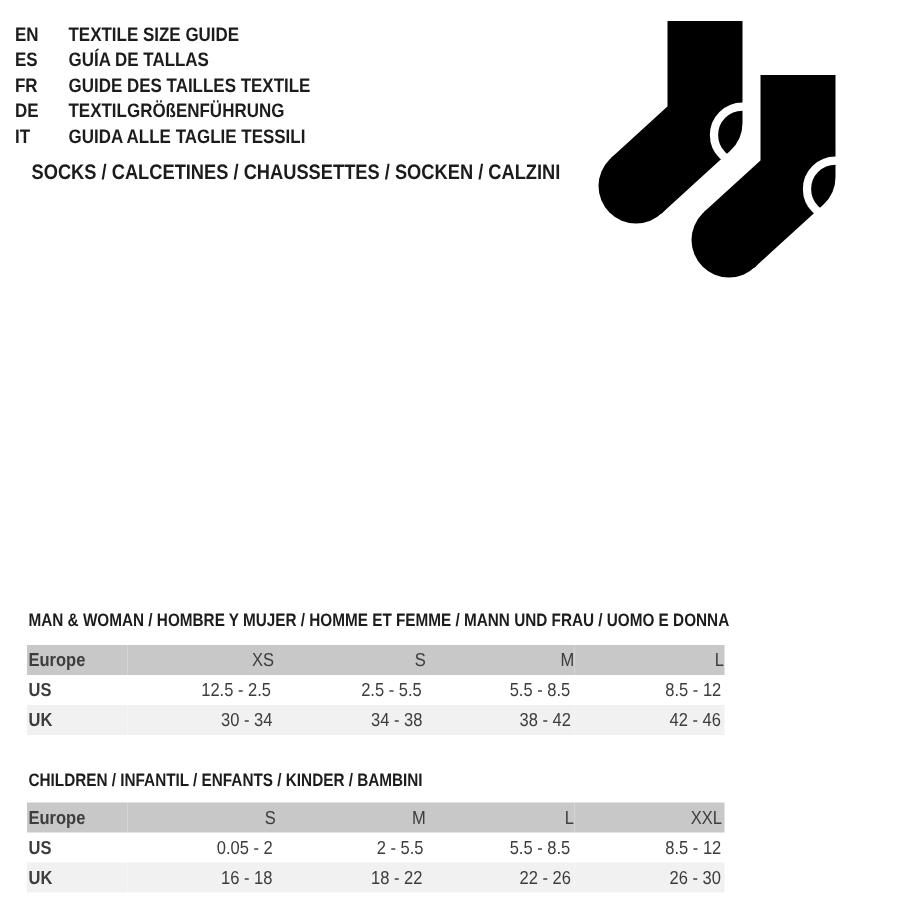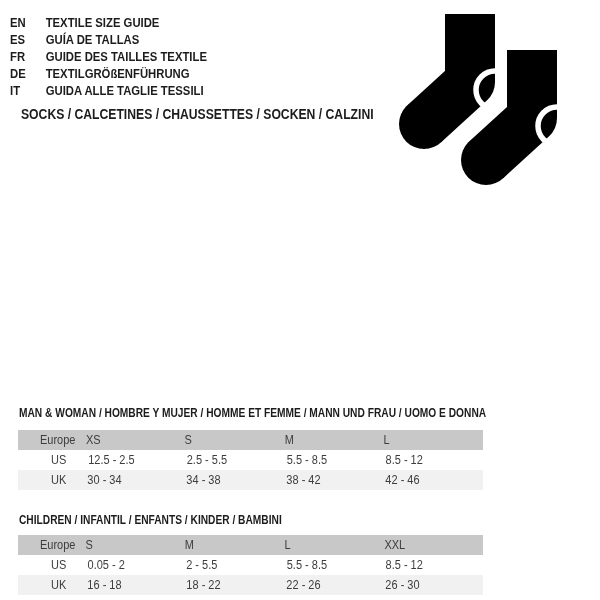--- a/index.html
+++ b/index.html
@@ -52,26 +52,26 @@
 
   table.size {
     position: absolute; left: 18px; width: 465px;
     border-collapse: collapse; table-layout: fixed;
     font-size: 12.5px; color: var(--table-text);
   }
   table.size.t1 { top: 430px; }
   table.size.t2 { top: 535px; }
   table.size th, table.size td {
     height: 20px; padding: 0; font-weight: normal;
-    text-align: left; vertical-align: middle; line-height: 20px;
+    text-align: right; vertical-align: middle; line-height: 20px;
     white-space: nowrap;
   }
   table.size thead th { background: var(--header-band); }
   table.size th:first-child, table.size td:first-child {
-    text-align: center; padding-left: 17px;
+    text-align: left; padding-left: 1px; font-weight: bold;
   }
   table.size tbody tr.alt { background: var(--row-alt); }
 
   .cx { display: inline-block; transform: scaleX(0.88); line-height: 20px; }
   .cl { display: inline-block; transform: scaleX(0.88); transform-origin: 0 50%; line-height: 20px; }
 </style>
 </head>
 <body>
 
 <div class="page">

